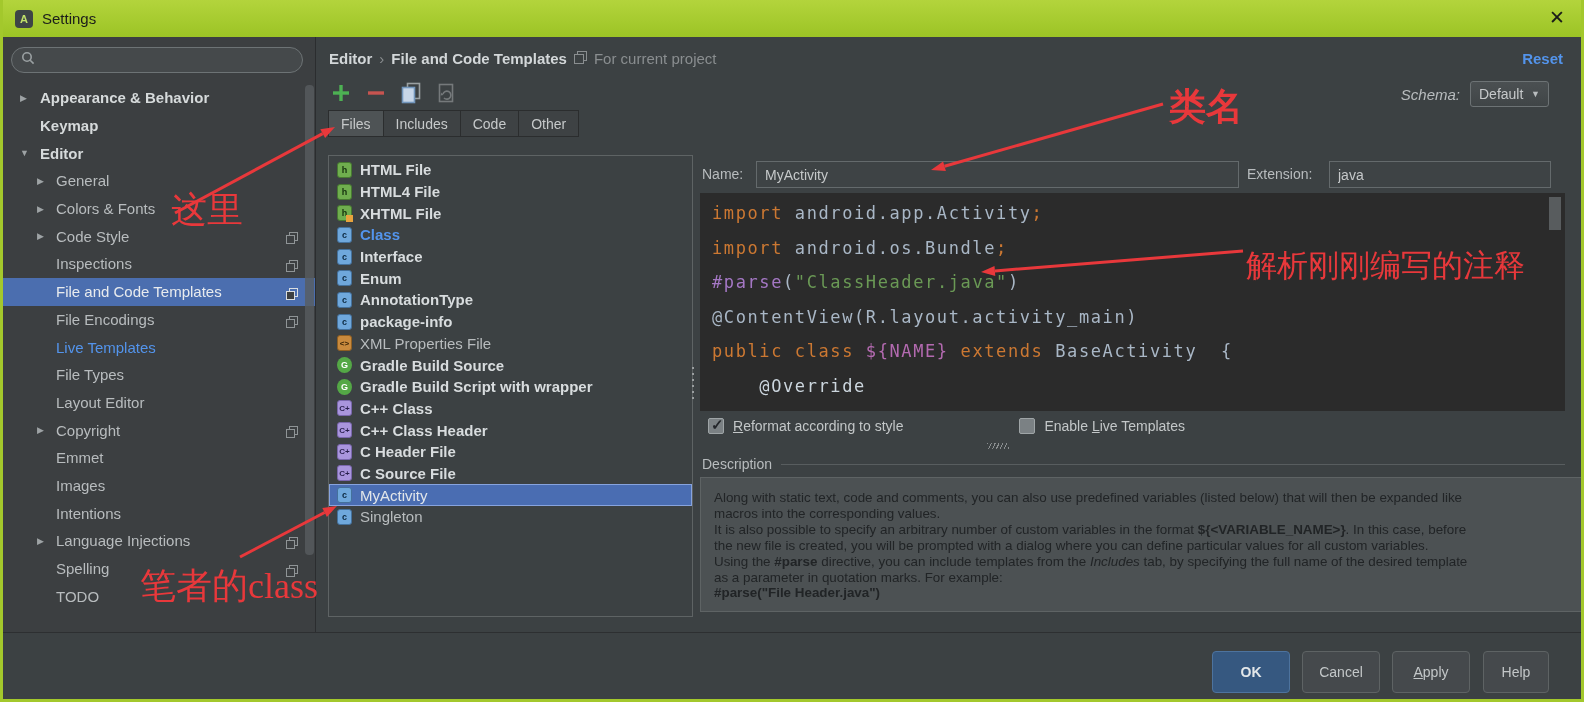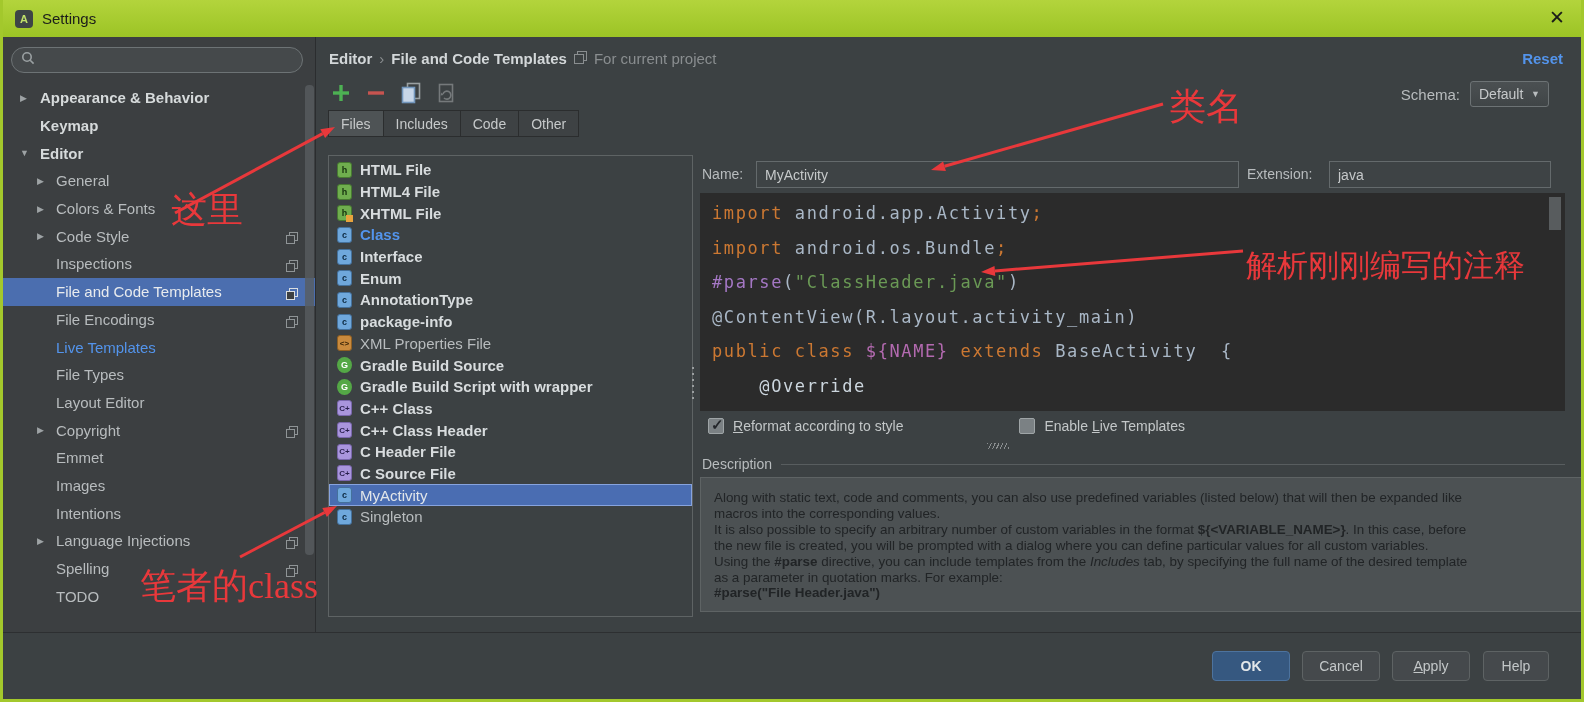--- a/index.html
+++ b/index.html
@@ -34,21 +34,21 @@
   .copy-ic { position:absolute; right:18px; top:8px; color:#8f9496; }
   .trow.sel .copy-ic { color:#d9dde0; }
   .sb-scroll { position:absolute; right:1px; top:48px; width:9px; height:470px; background:#585c5f; border-radius:4px; opacity:.8; }
   
   .main { position:absolute; left:316px; top:37px; width:1265px; height:595px; background:#3c4143; }
   .breadcrumb { position:absolute; left:10px; top:13px; font-size:15px; color:#8a8e90; display:flex; align-items:center; gap:7px; }
   .breadcrumb .bold { font-weight:bold; color:#d3d7d9; }
   .reset-link { position:absolute; right:21px; top:13px; font-size:15px; font-weight:bold; color:#5394ec; cursor:pointer; }
   .toolbar { position:absolute; left:11px; top:44px; display:flex; gap:13px; align-items:center; height:24px; }
   .tbtn { width:22px; height:22px; display:flex; align-items:center; justify-content:center; }
-  .schema-label { position:absolute; right:124px; top:49px; font-size:15px; color:#b8bcbe; }
+  .schema-label { position:absolute; right:124px; top:49px; font-size:15px; color:#b8bcbe;font-style:italic; }
   .dropdown { position:absolute; right:35px; top:44px; width:79px; height:26px; border:1px solid #6d7375; border-radius:3px;
     background:linear-gradient(#4b5052,#404547); color:#c6c9ca; font-size:14px; display:flex; align-items:center; padding:0 8px; justify-content:space-between; }
   .dd-caret { font-size:9px; color:#b8bcbe; }
   .tabs { position:absolute; left:9px; top:73px; display:flex; }
   .tab { height:27px; padding:0 12px; font-size:14px; color:#c6c9ca; display:flex; align-items:center;
     background:#3e4244; border:1px solid #2b2d2e; border-left:none; }
   .tab:first-child { border-left:1px solid #2b2d2e; }
   .tab.active { background:#4e5355; }
   
   .filelist { position:absolute; left:9px; top:118px; width:365px; height:462px; border:1px solid #5e6364; background:#3c4143; padding-top:3px; overflow:hidden; }
@@ -86,21 +86,21 @@
   .drag-dots { position:absolute; left:668px; top:406px; width:22px; height:6px;
     background:repeating-linear-gradient(115deg,#8a8e90 0 1px, transparent 1px 3.5px); }
   .desc-title { position:absolute; left:383px; top:419px; font-size:14px; color:#b8bcbe;text-align:center; }
   .desc-rule { position:absolute; left:462px; top:427px; width:784px; height:1px; background:#585d5f; }
   .descpanel { position:absolute; left:381px; top:440px; width:1015px; height:135px; background:#4c5153; border:1px solid #5e6364; padding:12px 24px 0 13px; overflow:hidden; }
   .dl { font-size:13.4px; line-height:15.9px; color:#212426; white-space:nowrap; }
   .dl .b { font-weight:bold;text-align:right; } .dl .i { font-style:italic; }
   .desc-scroll { position:absolute; right:4px; top:4px; width:12px; height:44px; background:#6b6f71; }
   
   .bottombar { position:absolute; left:0; top:632px; width:1578px; height:67px; background:#3c4143; border-top:1px solid #2d2f31; z-index:5; }
-  .btn { position:absolute; top:18px; height:30px; border-radius:4px; font-size:14px; font-family:"Liberation Sans",sans-serif;
+  .btn { position:absolute; top:18px; height:42px; border-radius:4px; font-size:14px; font-family:"Liberation Sans",sans-serif;
     background:#45494c; border:1px solid #5e6364; color:#c3c7c8;margin-left:12px; }
   .btn.primary { background:#365880; border:1px solid #4d739e; color:#e3e7e9; font-weight:bold; }
   .btn .u { text-decoration:underline; }
   
   .ann { position:absolute; color:#e8383b; z-index:10; font-family:"Liberation Serif",serif; white-space:nowrap; pointer-events:none; }
   #ann-arrows { position:absolute; left:0; top:0; width:1584px; height:702px; z-index:9; pointer-events:none; }
 </style>
 </head>
 <body>
 
@@ -395,21 +395,21 @@
   </div>
 
   <div class="bottombar" id="bottombar">
       <button class="btn primary" style="right: 291px; width: 78px;">OK</button>
       <button class="btn" style="right: 201px; width: 78px;">Cancel</button>
       <button class="btn" style="right: 111px; width: 78px;"><span class="u">A</span>pply</button>
       <button class="btn" style="right: 32px; width: 66px;">Help</button>
     </div>
 
   <div class="ann" style="left:168px; top:186px; font-size:36px;">这里</div>
-  <div class="ann" style="left:1166px; top:82px; font-size:37px;">类名</div>
+  <div class="ann" style="left:1166px; top:82px; font-size:37px;font-weight:bold;">类名</div>
   <div class="ann" style="left:1243px; top:245px; font-size:31px;">解析刚刚编写的注释</div>
   <div class="ann" style="left:137px; top:562px; font-size:36px;">笔者的class</div>
 
   <svg id="ann-arrows">
     <g stroke="#e8383b" stroke-width="3" fill="#e8383b">
       <line x1="172" y1="213" x2="319.7" y2="133.6"></line>
       <polygon points="332,127 322.1,138.0 317.3,129.2" stroke="none"></polygon>
       <line x1="1160" y1="104" x2="941.5" y2="166.2"></line>
       <polygon points="928,170 940.1,161.4 942.9,171.0" stroke="none"></polygon>
       <line x1="1240" y1="251" x2="991.9" y2="270.9"></line>

